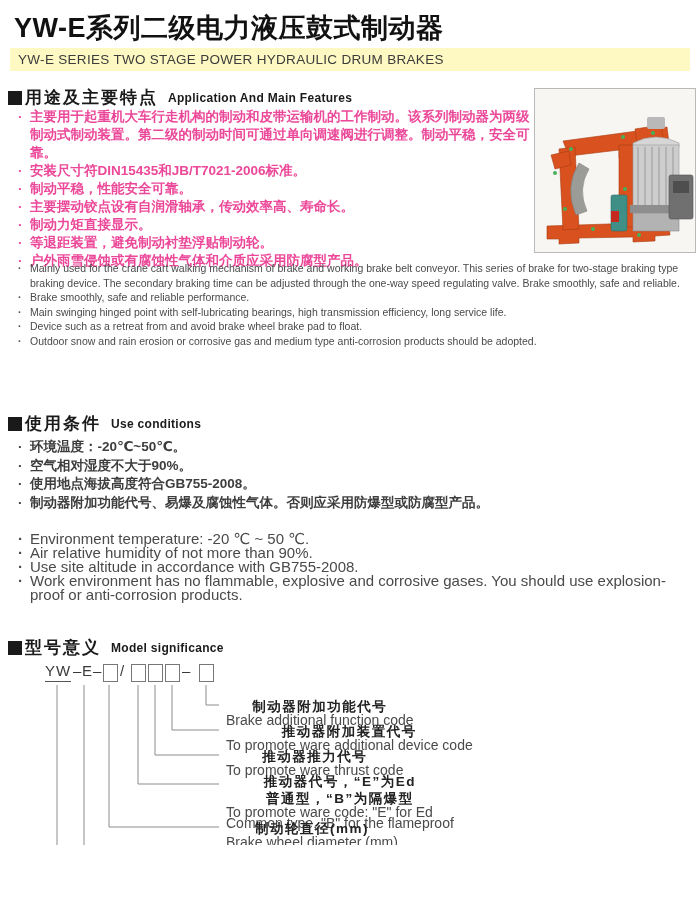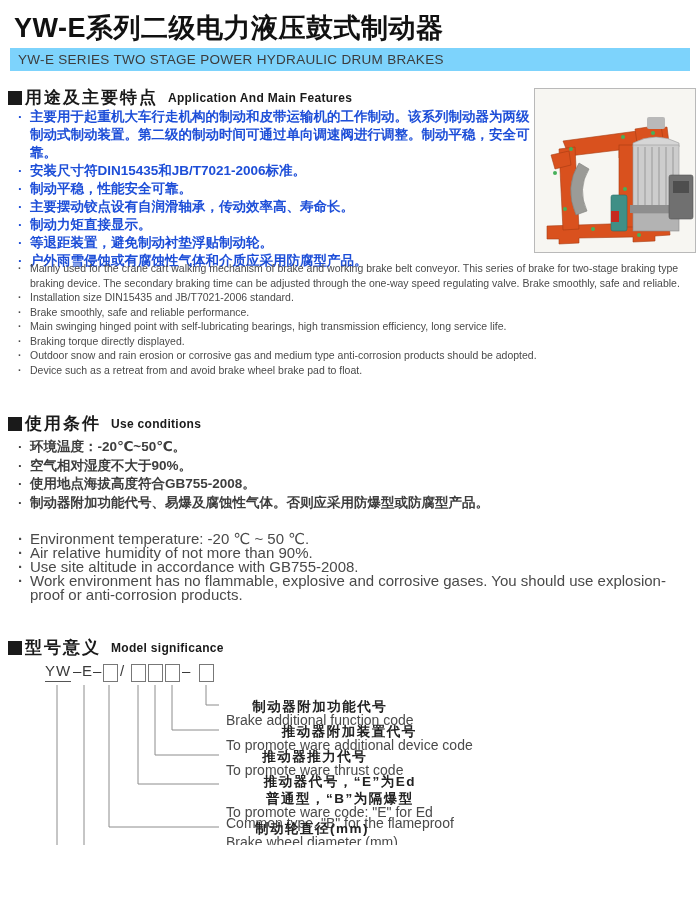--- a/index.html
+++ b/index.html
@@ -1,33 +1,33 @@
 <!DOCTYPE html>
 <html><head>
 <meta charset="utf-8">
 <style>
   html,body{margin:0;padding:0;background:#fff;}
   .page{position:relative;width:700px;height:845px;background:#ffffff;overflow:hidden;
         font-family:"Liberation Sans","DejaVu Sans",sans-serif;}
 
   .main-title{position:absolute;left:14px;top:10px;font-size:27px;font-weight:700;
               color:#111;letter-spacing:0.5px;white-space:nowrap;}
-  .title-bar{position:absolute;left:10px;top:48px;width:680px;height:23px;background:#7dd3fc;}
+  .title-bar{position:absolute;left:10px;top:48px;width:680px;height:23px;background:#fef9c3;}
   .title-bar span{display:block;padding-left:8px;line-height:23px;font-size:13.5px;
                   color:#3c3c3c;letter-spacing:0.3px;font-weight:500;white-space:nowrap;}
 
   .sec-head{position:absolute;left:8px;display:flex;align-items:center;white-space:nowrap;}
   .sq{display:inline-block;width:14px;height:14px;background:#1a1a1a;margin-right:3px;}
   .h-cn{font-size:17px;font-weight:700;color:#1a1a1a;letter-spacing:2px;}
   .h-en{font-size:12px;font-weight:700;color:#1a1a1a;margin-left:10px;letter-spacing:0.3px;}
 
   ul.blist{list-style:none;margin:0;padding:0;position:absolute;}
   ul.blist li{position:relative;padding-left:12px;}
   ul.blist li::before{content:"·";position:absolute;left:0;top:0;font-weight:700;}
-  ul.cn{width:514px;font-size:13.5px;line-height:18px;color:#1d4ed8;font-weight:600;}
+  ul.cn{width:514px;font-size:13.5px;line-height:18px;color:#ec4899;font-weight:600;}
   ul.en{width:676px;font-size:10.5px;line-height:14.5px;color:#4a4a4a;}
   ul.cn2{width:600px;font-size:13.5px;line-height:18.5px;color:#3d3d3d;font-weight:600;}
   ul.en2{width:676px;font-size:15px;line-height:14px;color:#4a4a4a;}
 
   .photo-box{position:absolute;left:534px;top:88px;width:162px;height:165px;
              border:1px solid #b9b9b9;background:#fff;box-sizing:border-box;}
 
   .diagram{position:absolute;left:0;top:658px;width:700px;height:241px;}
   .diagram svg.lines{position:absolute;left:0;top:0;}
   .m-el{position:absolute;top:4px;font-size:15px;color:#3a3a3a;letter-spacing:1px;font-weight:500;}
@@ -110,26 +110,24 @@
           <circle cx="90" cy="100" r="2"></circle>
           <circle cx="58" cy="140" r="2"></circle>
         <circle cx="104" cy="146" r="2"></circle>
           <circle cx="20" cy="84" r="2"></circle>
       </g>
     </svg>
   </div>
 
   <ul class="blist en" style="left:18px;top:261px">
     <li>Mainly used for the crane cart walking mechanism of brake and working brake belt conveyor. This series of brake for two-stage braking type braking device. The secondary braking time can be adjusted through the one-way speed regulating valve. Brake smoothly, safe and reliable.</li>
-    <li>Installation size DIN15435 and JB/T7021-2006 standard.</li>
     <li>Brake smoothly, safe and reliable performance.</li>
     <li>Main swinging hinged point with self-lubricating bearings, high transmission efficiency, long service life.</li>
-    <li>Braking torque directly displayed.</li>
+    <li>Device such as a retreat from and avoid brake wheel brake pad to float.</li>
     <li>Outdoor snow and rain erosion or corrosive gas and medium type anti-corrosion products should be adopted.</li>
-    <li>Device such as a retreat from and avoid brake wheel brake pad to float.</li>
   </ul>
 
   <div class="sec-head" style="top:412px">
     <span class="sq"></span>
     <span class="h-cn">使用条件</span>
     <span class="h-en">Use conditions</span>
   </div>
 
   <ul class="blist cn2" style="left:18px;top:438px">
     <li>环境温度：-20℃~50℃。</li>

